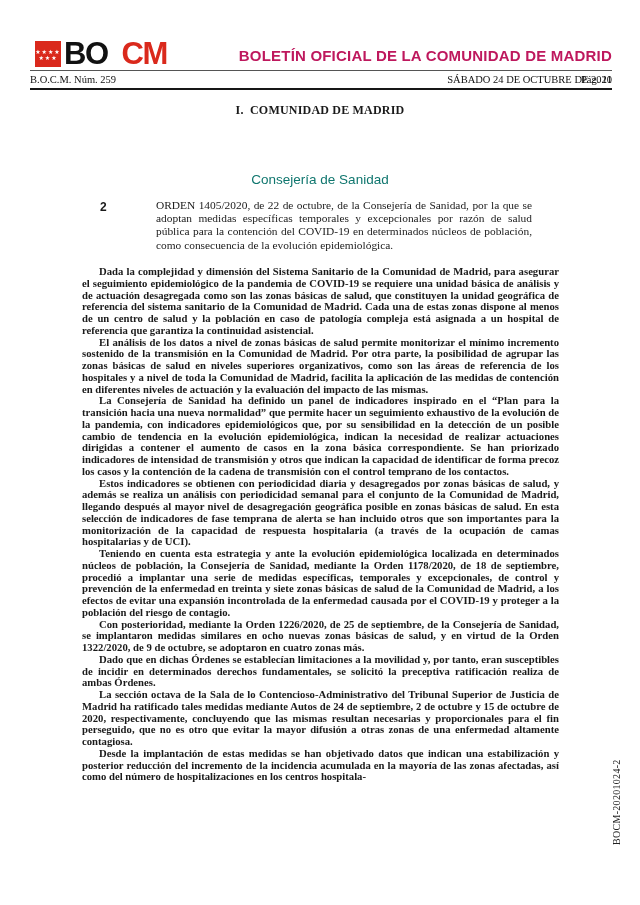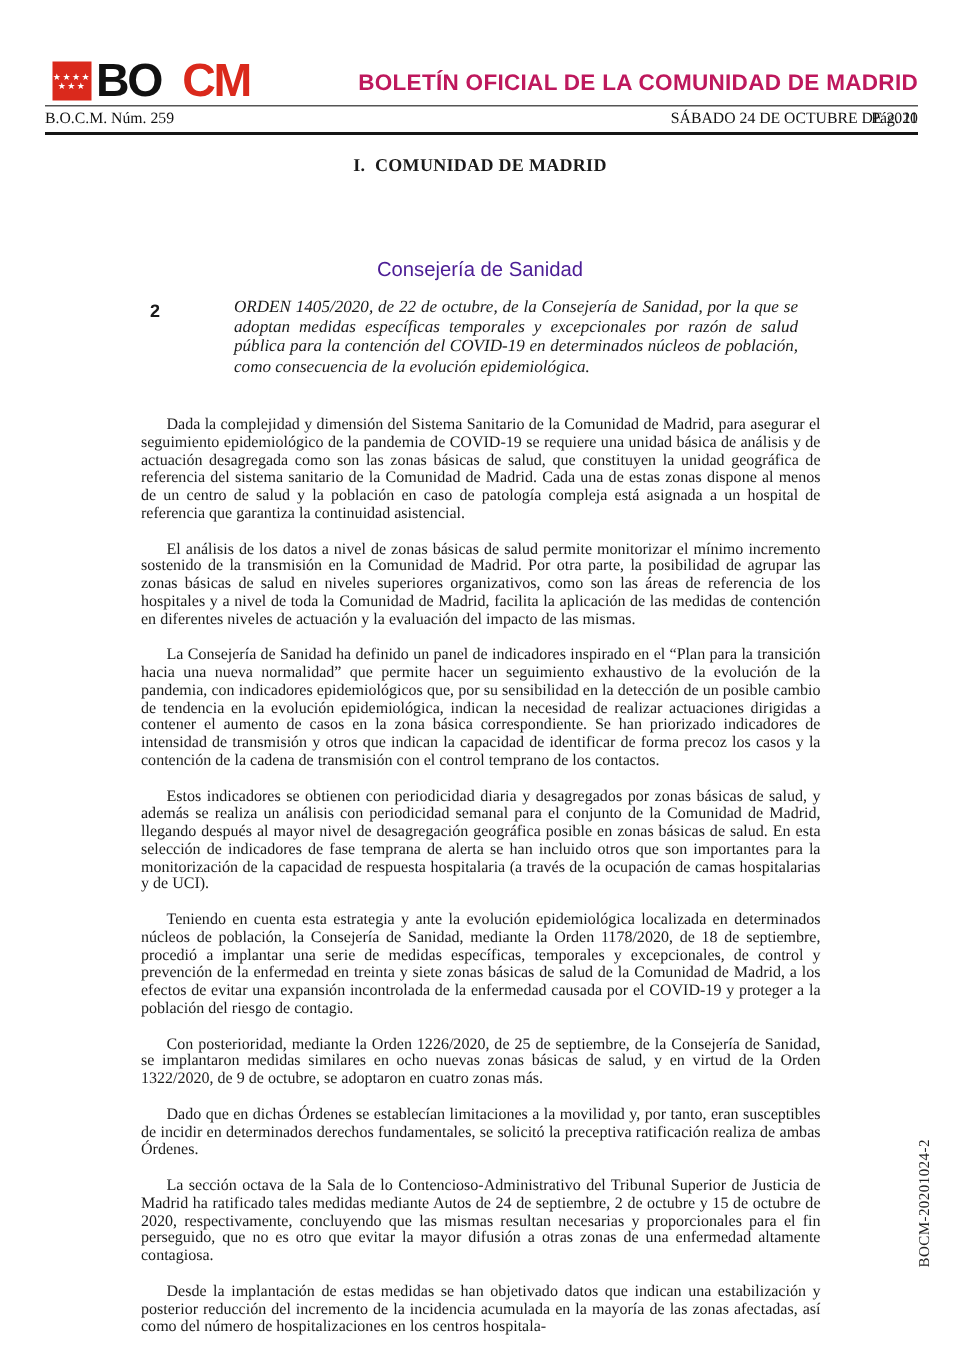--- a/index.html
+++ b/index.html
@@ -52,40 +52,40 @@
   .h-section {
     position:absolute; left:0; right:0; top:103px; text-align:center;
     font-weight:700; font-size:12px; letter-spacing:0.2px;
   }
   .h-sub {
     position:absolute; left:0; right:0; top:135px; text-align:center;
     font-weight:400; font-size:19.5px;
   }
   .h-dept {
     position:absolute; left:0; right:0; top:172px; text-align:center;
-    font-family:"Liberation Sans", sans-serif; font-size:13.5px; color:#4c1d95;
+    font-family:"Liberation Sans", sans-serif; font-size:13.5px; color:#0f766e;
   }
 
   
   .item { position:absolute; left:82px; top:199px; width:477px; }
   .item-number {
     position:absolute; left:18px; top:1px;
     font-family:"Liberation Sans", sans-serif; font-weight:700; font-size:12px;
   }
   .item-summary {
     margin:0 0 0 74px; width:376px;
-    font-style:italic; font-size:11.4px; line-height:13.2px; text-align:justify;
+    font-size:11.4px; line-height:13.2px; text-align:justify;
   }
 
   
   .body-text {
     position:absolute; left:82px; top:266px; width:477px;
     font-size:10.7px; line-height:11.75px; text-align:justify;
   }
-  .body-text p { margin:12px; text-indent:17px; }
+  .body-text p { margin:0; text-indent:17px;font-weight:bold; }
 
   
   .doc-code {
     position:absolute; left:611px; top:845px;
     transform:rotate(-90deg); transform-origin:0 0;
     font-size:10px; letter-spacing:0.3px; white-space:nowrap; color:#222;
   }
 </style>
 </head>
 <body>

